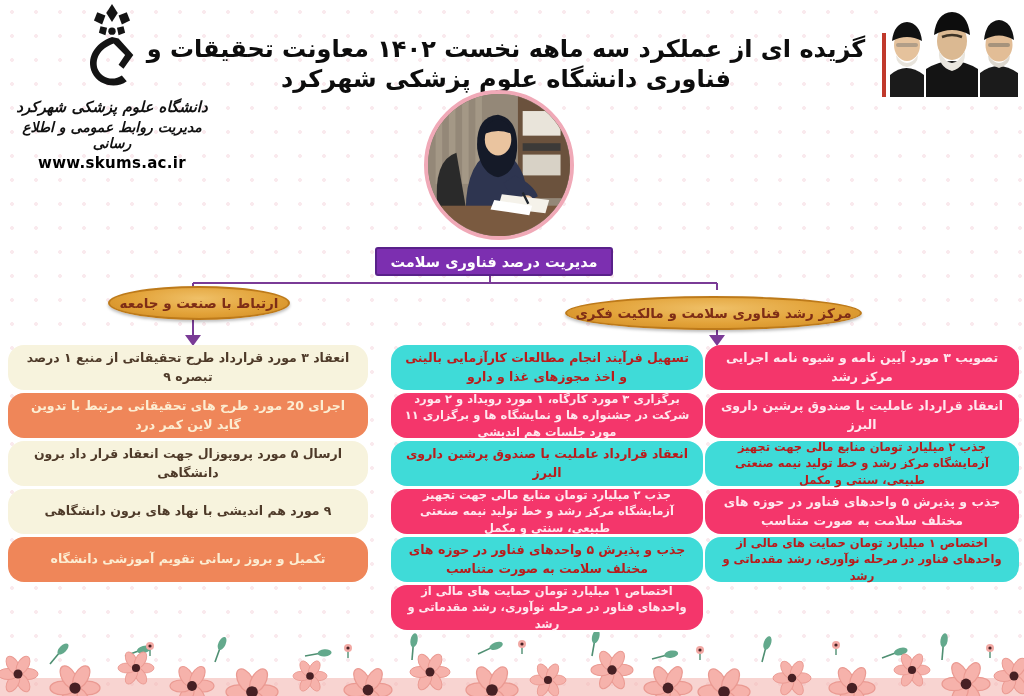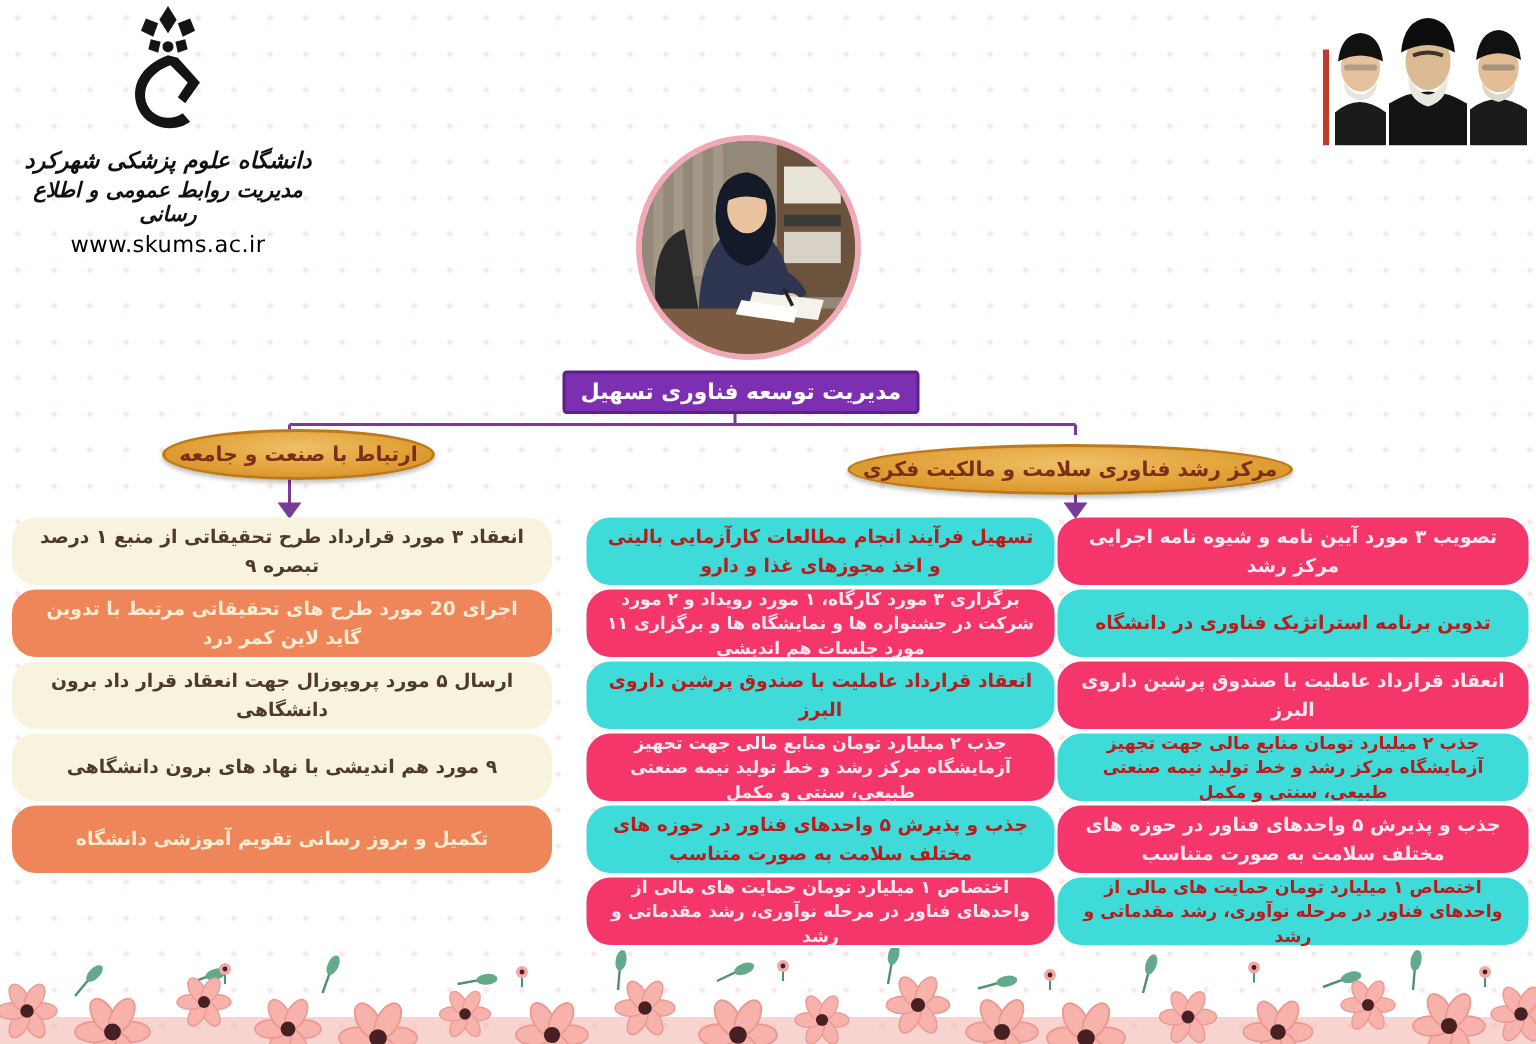--- a/index.html
+++ b/index.html
@@ -14,21 +14,21 @@
   
   .title{
     position:absolute;left:122px;top:34px;width:768px;
     font-size:24px;font-weight:bold;color:#0d0d0d;text-align:center;
     direction:rtl;line-height:1.25;text-shadow:0 1px 0 rgba(255,255,255,.6);
   }
   .logo-block{position:absolute;left:14px;top:4px;width:196px;text-align:center;}
   .logo-block svg{display:block;margin:0 auto;}
   .org-name{font-size:15px;font-weight:bold;color:#111;direction:rtl;font-style:italic;margin-top:2px;}
   .dept-name{font-size:14px;font-weight:bold;color:#111;direction:rtl;font-style:italic;margin-top:3px;}
-  .website{font-size:15px;font-weight:normal;color:#000;margin-top:3px;letter-spacing:.3px;}
+  .website{font-size:15px;font-weight:bold;color:#000;margin-top:3px;letter-spacing:.3px;}
   .portraits{position:absolute;right:0px;top:3px;width:142px;height:94px;background:#fff;}
   
   .photo-circle{
     position:absolute;left:424px;top:90px;width:150px;height:150px;border-radius:50%;
     border:4px solid #f0a9b7;overflow:hidden;background:#8a7f72;z-index:3;
   }
   
   .root-box{
     position:absolute;left:375px;top:247px;width:238px;height:29px;z-index:4;
     background:#7c2fb0;border:2px solid #59218a;border-radius:3px;
@@ -80,20 +80,21 @@
         <circle cx="50" cy="33" r="4.5"></circle>
         <path d="M50,40 C28,48 18,66 26,84 C33,99 55,104 68,94 L62,87 C52,94 38,91 33,80 C28,68 35,54 52,48 L66,62 L58,74 L64,79 L76,62 L58,42 Z"></path>
         <path d="M60,84 L74,84 L74,90 L60,90 Z" opacity=".0"></path>
       </g>
     </svg>
     <div class="org-name">دانشگاه علوم پزشکی شهرکرد</div>
     <div class="dept-name">مدیریت روابط عمومی و اطلاع رسانی</div>
     <div class="website">www.skums.ac.ir</div>
   </div>
 
+  <div class="title">گزیده ای از عملکرد سه ماهه نخست ۱۴۰۲ معاونت تحقیقات و فناوری دانشگاه علوم پزشکی شهرکرد</div>
 
   <div class="portraits">
     <svg width="142" height="94" viewBox="0 0 142 94">
       <rect x="0" y="0" width="142" height="94" fill="#ffffff"></rect>
       <rect x="0" y="30" width="4" height="64" fill="#c0392b"></rect>
 
       <g>
         <path d="M8,94 L8,72 Q24,58 42,72 L42,94 Z" fill="#1b1b1b"></path>
         <ellipse cx="25" cy="42" rx="13" ry="16" fill="#e5c29c"></ellipse>
         <path d="M10,38 Q12,20 25,19 Q38,20 40,38 Q25,30 10,38 Z" fill="#111"></path>
@@ -157,21 +158,21 @@
       <line x1="717" y1="283" x2="717" y2="290"></line>
       <line x1="193" y1="318" x2="193" y2="336"></line>
       <line x1="717" y1="318" x2="717" y2="336"></line>
     </g>
     <g fill="#7a3b96">
       <polygon points="185,335 201,335 193,346"></polygon>
       <polygon points="709,335 725,335 717,346"></polygon>
     </g>
   </svg>
 
-  <div class="root-box">مدیریت توسعه فناوری تسهیل</div>
+  <div class="root-box">مدیریت درصد فناوری سلامت</div>
 
   <div class="oval oval-left">ارتباط با صنعت و جامعه</div>
   <div class="oval oval-right">مرکز رشد فناوری سلامت و مالکیت فکری</div>
 
   <div class="col col-left">
     <div class="item c-cream">انعقاد ۳ مورد قرارداد طرح تحقیقاتی از منبع ۱ درصد تبصره ۹</div>
     <div class="item c-orange">اجرای 20 مورد طرح های تحقیقاتی مرتبط با تدوین گاید لاین کمر درد</div>
     <div class="item c-cream">ارسال ۵ مورد پروپوزال جهت انعقاد قرار داد برون دانشگاهی</div>
     <div class="item c-cream">۹ مورد هم اندیشی با نهاد های برون دانشگاهی</div>
     <div class="item c-orange">تکمیل و بروز رسانی تقویم آموزشی دانشگاه</div>
@@ -181,21 +182,20 @@
     <div class="item c-cyan">تسهیل فرآیند انجام مطالعات کارآزمایی بالینی و اخذ مجوزهای غذا و دارو</div>
     <div class="item c-crimson sm">برگزاری ۳ مورد کارگاه، ۱ مورد رویداد و ۲ مورد شرکت در جشنواره ها و نمایشگاه ها و برگزاری ۱۱ مورد جلسات هم اندیشی</div>
     <div class="item c-cyan">انعقاد قرارداد عاملیت با صندوق پرشین داروی البرز</div>
     <div class="item c-crimson sm">جذب ۲ میلیارد تومان منابع مالی جهت تجهیز آزمایشگاه مرکز رشد و خط تولید نیمه صنعتی طبیعی، سنتی و مکمل</div>
     <div class="item c-cyan">جذب و پذیرش ۵ واحدهای فناور در حوزه های مختلف سلامت به صورت متناسب</div>
     <div class="item c-crimson sm">اختصاص ۱ میلیارد تومان حمایت های مالی از واحدهای فناور در مرحله نوآوری، رشد مقدماتی و رشد</div>
   </div>
 
   <div class="col col-right">
     <div class="item c-crimson">تصویب ۳ مورد آیین نامه و شیوه نامه اجرایی مرکز رشد</div>
-    <div class="item c-cyan">تدوین برنامه استراتژیک فناوری در دانشگاه</div>
     <div class="item c-crimson">انعقاد قرارداد عاملیت با صندوق پرشین داروی البرز</div>
     <div class="item c-cyan sm">جذب ۲ میلیارد تومان منابع مالی جهت تجهیز آزمایشگاه مرکز رشد و خط تولید نیمه صنعتی طبیعی، سنتی و مکمل</div>
     <div class="item c-crimson">جذب و پذیرش ۵ واحدهای فناور در حوزه های مختلف سلامت به صورت متناسب</div>
     <div class="item c-cyan sm">اختصاص ۱ میلیارد تومان حمایت های مالی از واحدهای فناور در مرحله نوآوری، رشد مقدماتی و رشد</div>
   </div>
 
   <svg class="flowers" width="1024" height="64" viewBox="0 0 1024 64">
     <defs>
       <g id="fl">
         <g fill="#f6b2ab" stroke="#ea9a92" stroke-width="1">

